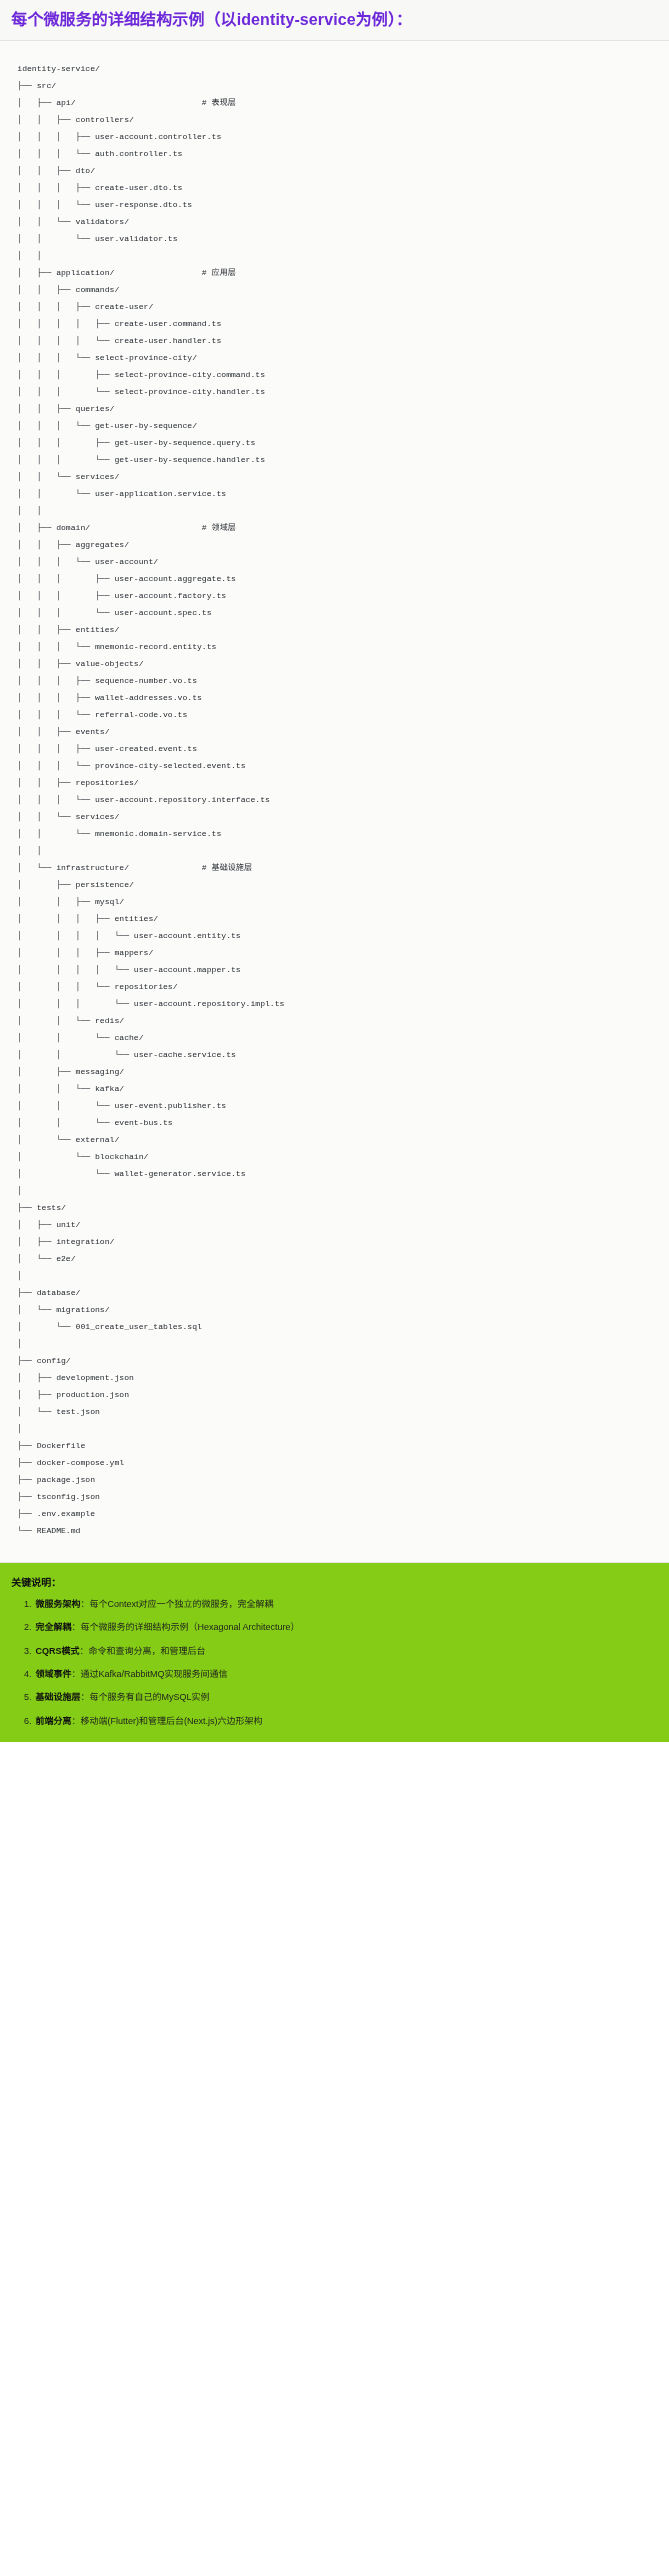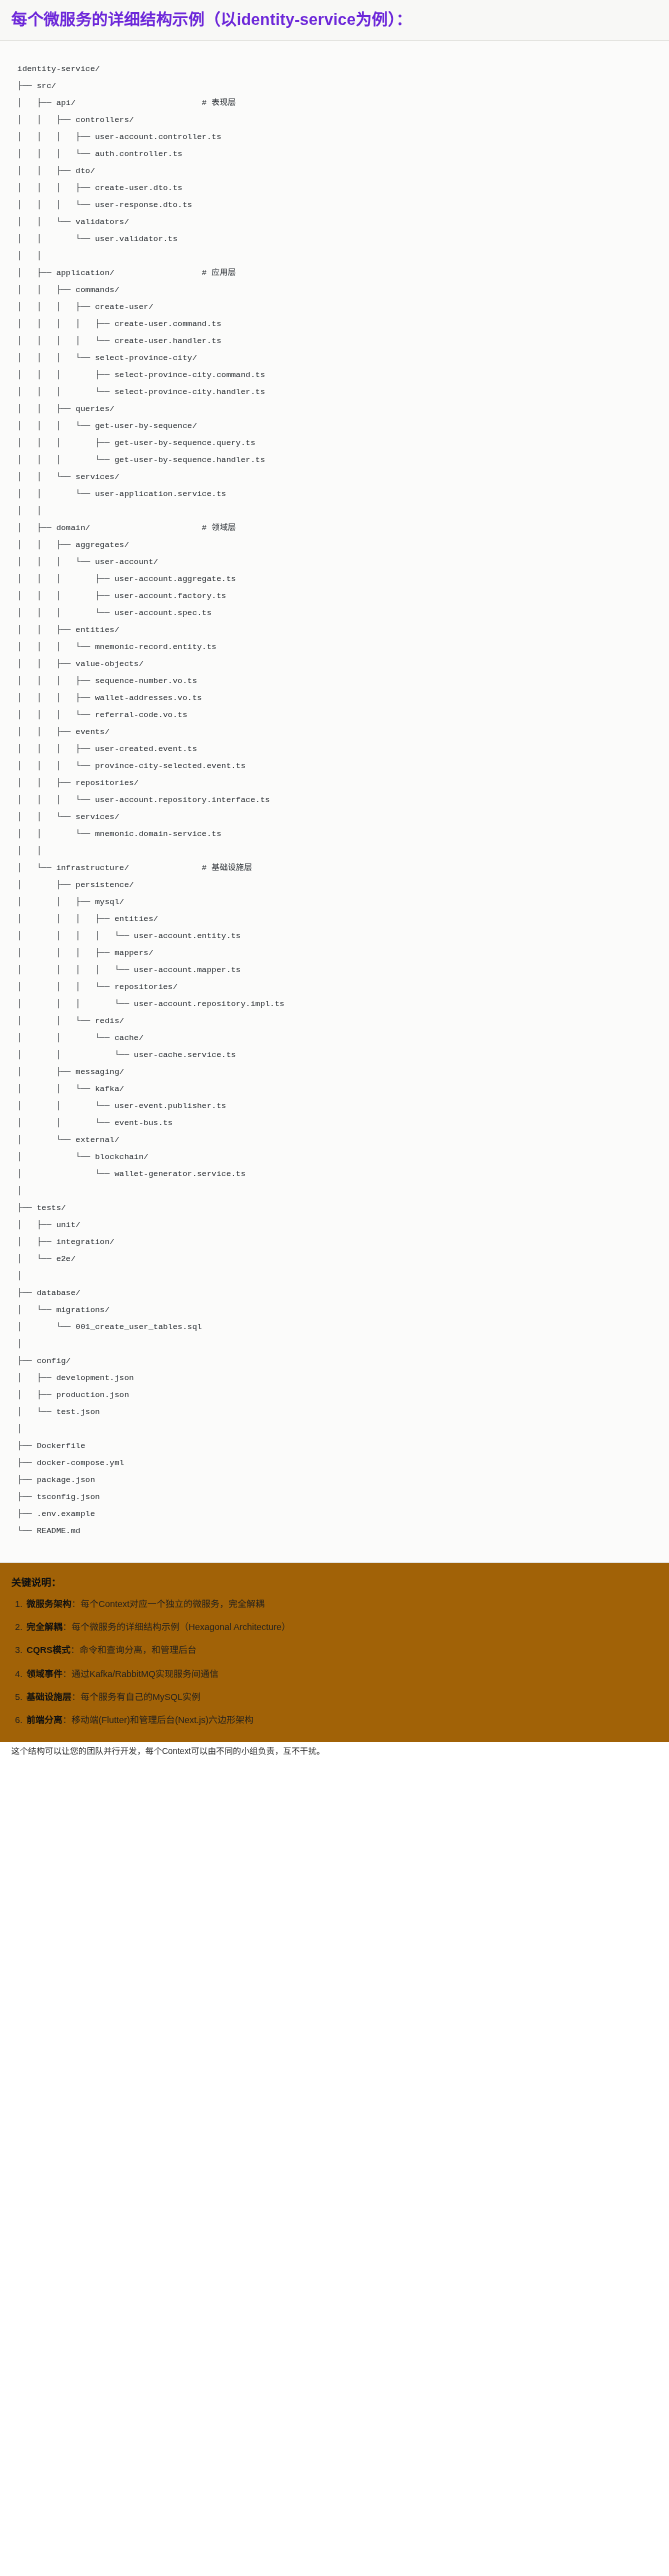--- a/index.html
+++ b/index.html
@@ -55,31 +55,31 @@
     white-space: pre;
     tab-size: 4;
     overflow: visible;
   }
 
   
   .notes {
     box-sizing: border-box;
     width: 100%;
     padding: 11.3px 11.3px 3.8px 11.3px;
-    background: #a16207;
+    background: #84cc16;
   }
   .notes-heading {
     font-family: "Liberation Sans", sans-serif;
     font-weight: bold;
     font-size: 10px;
     color: #111111;
     margin: 0 0 8.8px 0;
   }
   ol.notes-list {
-    margin: 0;
+    margin: 9px;
     padding: 0 0 0 13.8px;
     list-style: decimal;
   }
   ol.notes-list > li {
     font-family: "Liberation Sans", sans-serif;
     font-size: 9px;
     line-height: 1.55;
     color: #1f1f1f;
     margin: 0 0 9.4px 0;
     padding-left: 1.3px;
@@ -223,16 +223,15 @@
       </li>
       <li>
         <span class="note-term">基础设施层</span><span class="note-desc">：每个服务有自己的MySQL实例</span>
       </li>
       <li>
         <span class="note-term">前端分离</span><span class="note-desc">：移动端(Flutter)和管理后台(Next.js)六边形架构</span>
       </li>
     </ol>
   </div>
 
-  <div class="closing">这个结构可以让您的团队并行开发，每个Context可以由不同的小组负责，互不干扰。</div>
 
 </div>
 
 
 </body></html>

